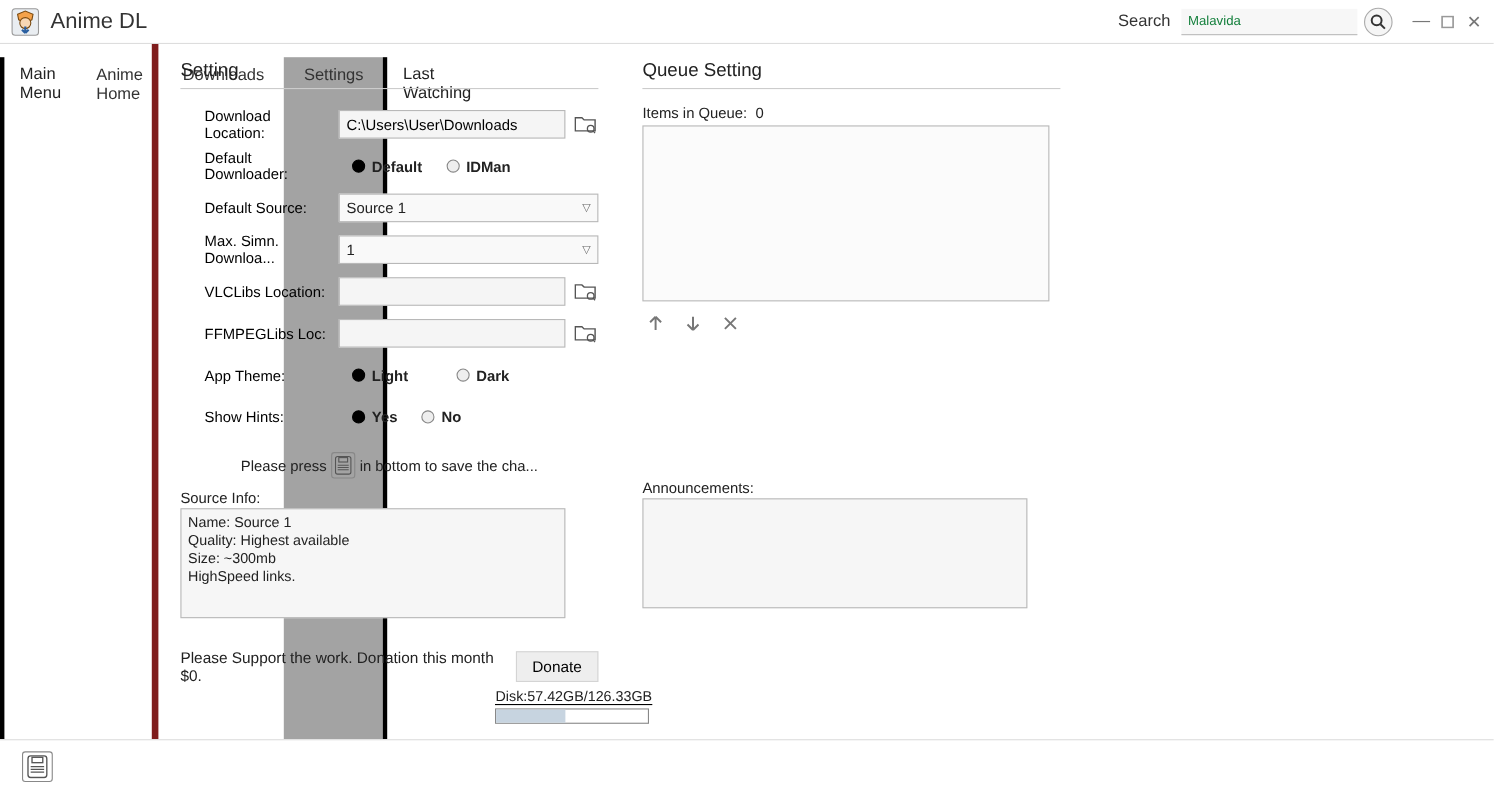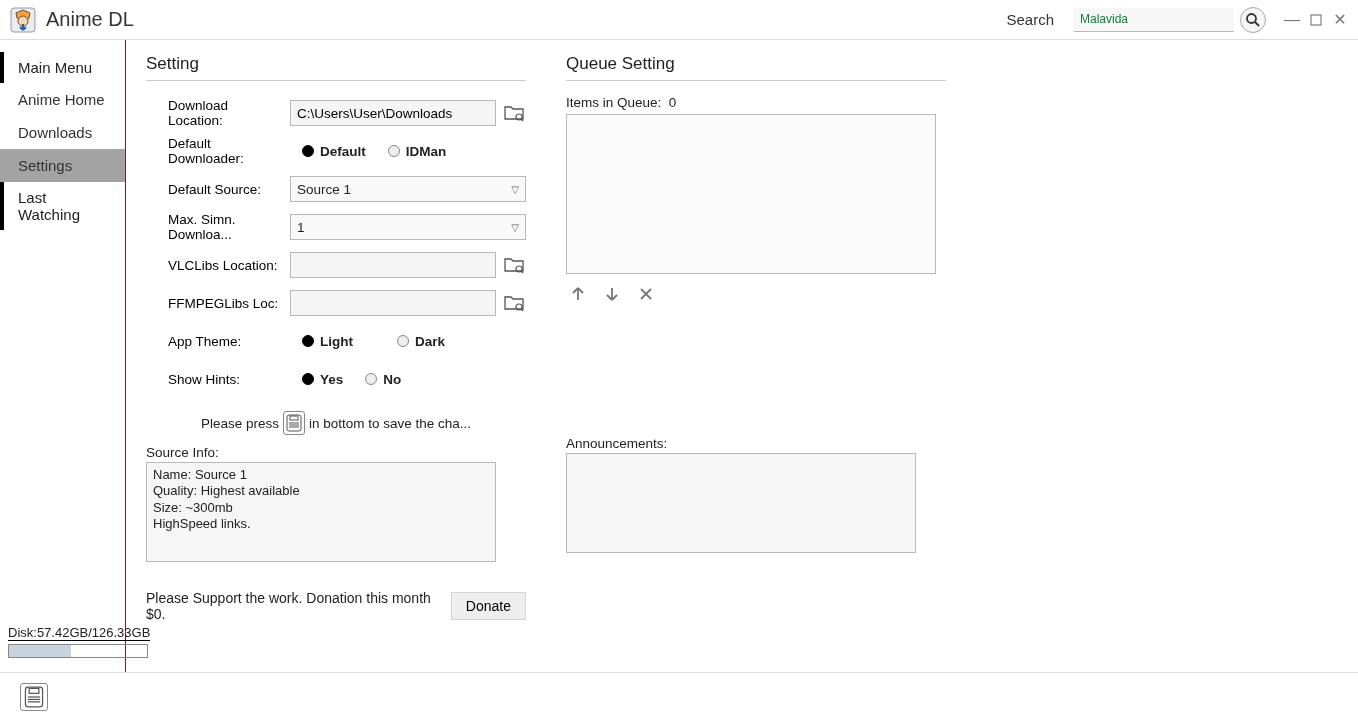--- a/index.html
+++ b/index.html
@@ -3,28 +3,28 @@
 <meta charset="utf-8">
 <style>
   * { box-sizing: border-box; margin: 0; padding: 0; }
   html, body { width: 1358px; height: 720px; font-family: "Segoe UI", Arial, sans-serif; font-size: 14px; color: #222; background: #fff; overflow: hidden; }
   .app { display: flex; flex-direction: column; width: 100%; height: 100%; }
   
   .titlebar { display: flex; align-items: center; height: 40px; border-bottom: 1px solid #ddd; padding: 0 10px; }
   .titlebar .app-icon { width: 26px; height: 26px; margin-right: 10px; display:flex; align-items:center; justify-content:center;}
   .titlebar .app-title { font-size: 20px; color: #333; flex: 0 0 auto; }
   .titlebar .spacer { flex: 1; }
-  .titlebar .search-label { margin-right: 20px; color:#333; font-size:15px; }
+  .titlebar .search-label { margin-right: 10px; color:#333; font-size:15px; }
   .titlebar .search-input { width: 160px; height: 24px; border: none; border-bottom: 1px solid #bbb; background: #f7f7f7; padding: 2px 6px; font-size: 12px; color:#15803d;}
   .titlebar .search-btn { width: 26px; height: 26px; border: 1px solid #aaa; border-radius: 13px; background:#f5f5f5; margin-left: 6px; display:flex; align-items:center; justify-content:center; cursor:pointer; }
   .titlebar .win-controls { display:flex; gap:8px; margin-left: 18px; align-items:center; }
   .titlebar .win-btn { width: 16px; height: 16px; color:#777; font-size:16px; display:flex; align-items:center; justify-content:center; cursor:pointer; }
 
   .body { flex:1; display:flex; overflow:hidden; }
-  .sidebar { width: 126px; border-right:1px solid #7f1d1d; display:flex; flex-direction:column; padding-top:12px; }
+  .sidebar { width: 144px; border-right:6px solid #7f1d1d; display:flex; flex-direction:row; padding-top:12px; }
   .sidebar .section-head { font-size:15px; padding:7px 14px; border-left:4px solid #000; font-weight:500; }
   .sidebar .nav-item { font-size:15px; padding:8px 18px; cursor:pointer; color:#333; }
   .sidebar .nav-item.selected { background:#a3a3a3; }
   .sidebar .disk { margin-top:auto; padding: 0 8px 14px 8px; font-size:13px; }
   .sidebar .disk-text { border-bottom:1px solid #000; display:table; }
   .sidebar .disk-bar { width:140px; height:14px; border:1px solid #888; margin-top:3px; position:relative; }
   .sidebar .disk-bar .fill { height:100%; background:#c7d4e0; }
 
   .main { flex:1; padding: 14px 20px 0 20px; display:flex; gap:40px; overflow:auto; }
   .col { flex:0 0 auto; }

